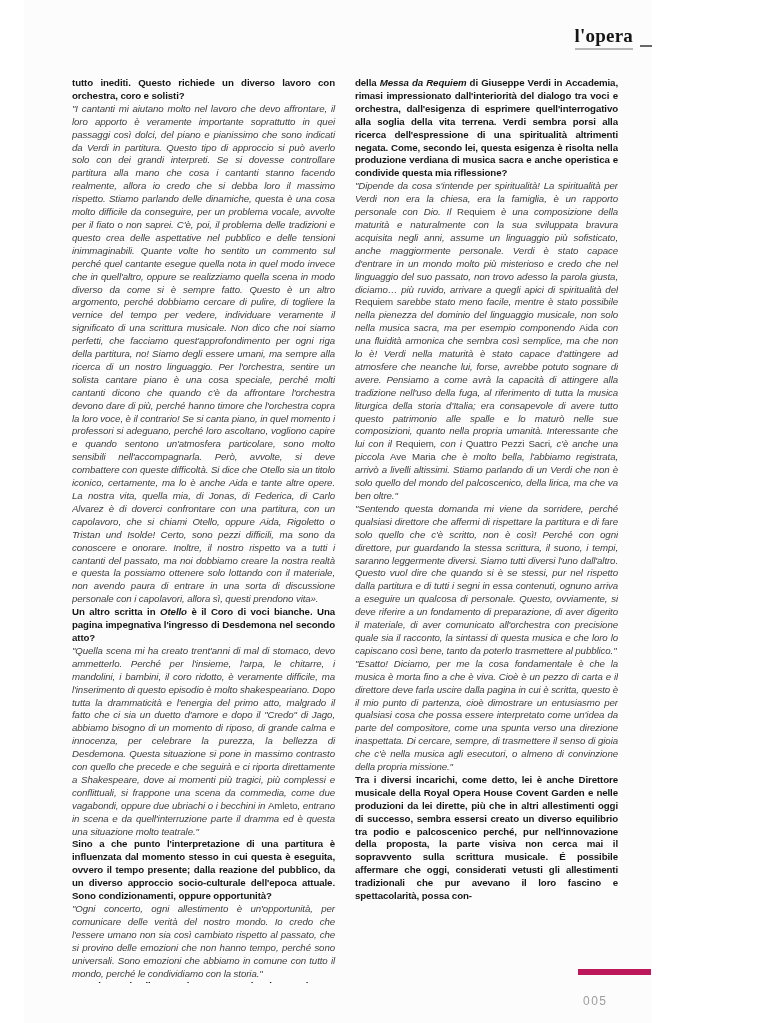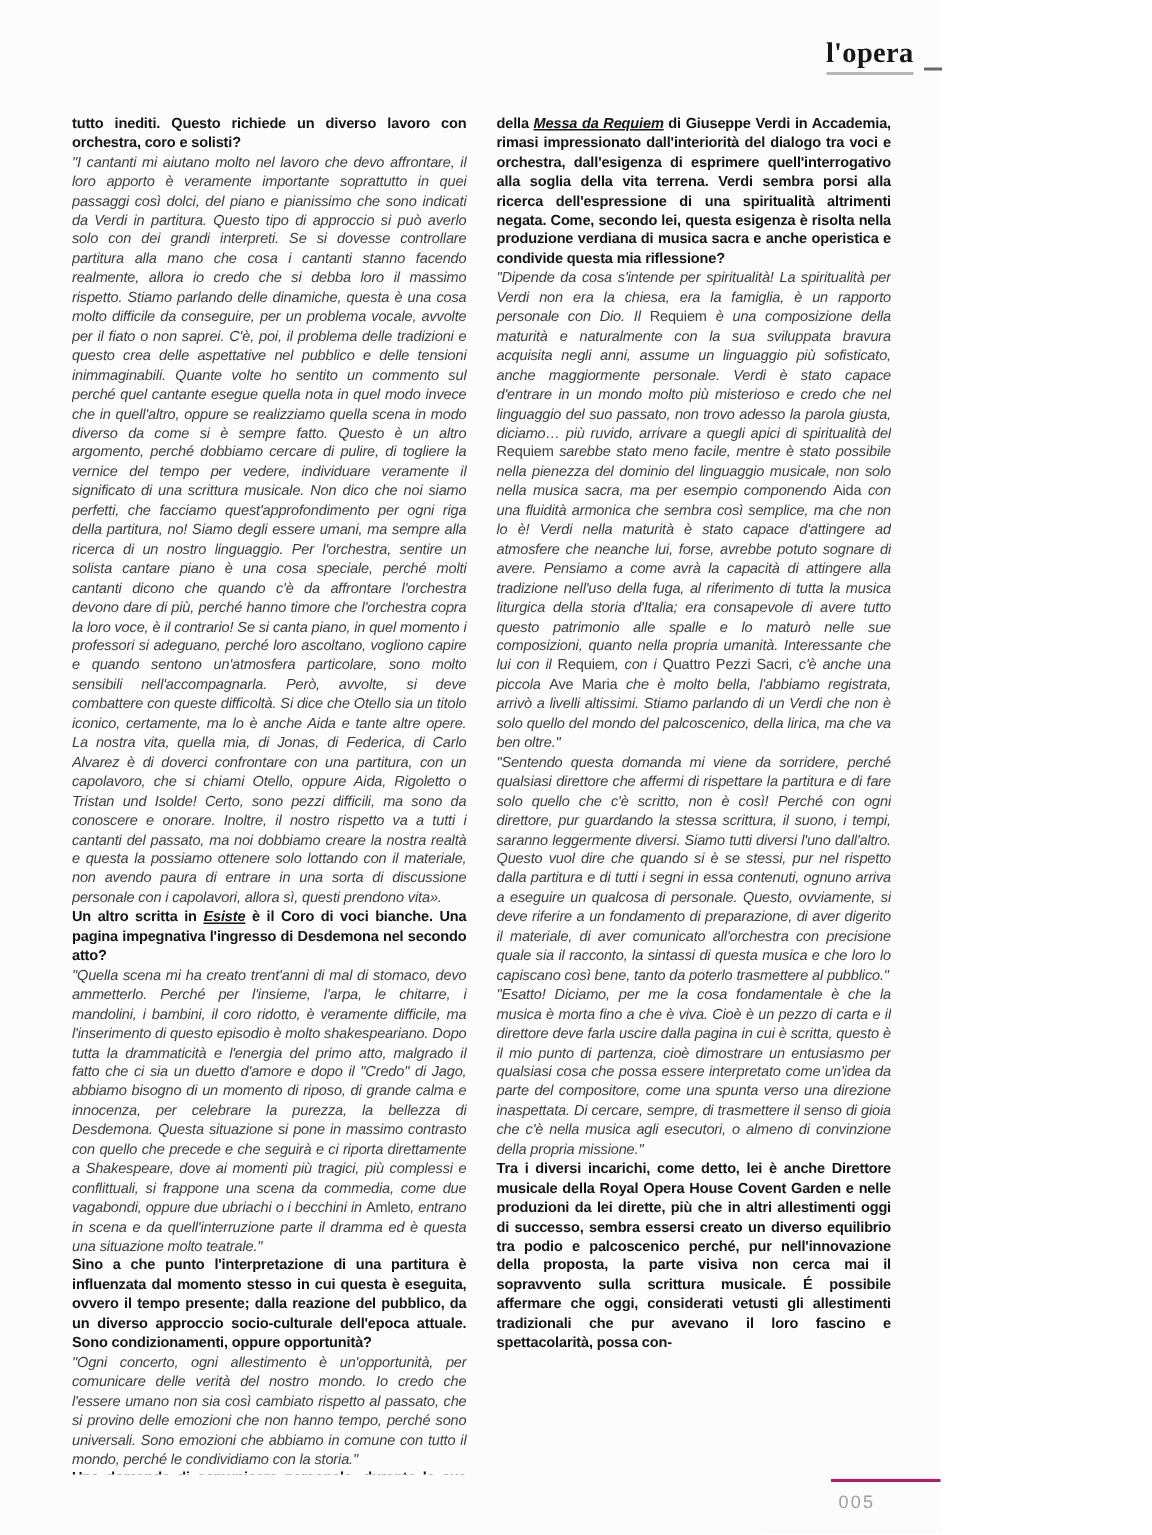--- a/index.html
+++ b/index.html
@@ -8,20 +8,21 @@
     background: #ffffff;
   }
   .page {
     position: relative;
     width: 628px;
     height: 1023px;
     background: #fcfcfc;
     overflow: hidden;
     font-family: "Liberation Sans", sans-serif;
     color: #222;
+    margin-left: 24px;
   }
   
   .masthead {
     position: absolute;
     top: 26px;
     right: 0;
     display: flex;
     align-items: flex-end;
   }
   .brand {
@@ -64,30 +65,30 @@
   .col p { margin: 0; text-align: justify; }
   p.question {
     font-weight: 700;
     color: #161616;
   }
   p.answer {
     font-style: italic;
     font-weight: 400;
     color: #3e3e3e;
   }
-  p.question .em { font-style: italic; text-decoration: underline; }
+  p.question .em { font-style: italic; }
   p.answer .roman { font-style: normal; }
   
   .folio {
     position: absolute;
     right: 1px;
     bottom: 15px;
     width: 73px;
-    border-top: 2px solid #be185d;
-    padding-top: 6px;
+    border-top: 6px solid #be185d;
+    padding-top: 19px;
   }
   .folio-num {
     font-size: 12px;
     letter-spacing: 1.5px;
     color: #9d9d9d;
     padding-left: 5px;
     font-family: "Liberation Sans", sans-serif;
   }
 </style>
 </head>
@@ -97,21 +98,21 @@
 
   <div class="masthead">
     <span class="brand">l'opera</span>
     <span class="edge-rule"></span>
   </div>
 
   <div class="content">
     <div class="col">
         <p class="question"><span>tutto inediti. Questo richiede un diverso lavoro con orchestra, coro e solisti?</span></p>
         <p class="answer"><span>"I cantanti mi aiutano molto nel lavoro che devo affrontare, il loro apporto è veramente importante soprattutto in quei passaggi così dolci, del piano e pianissimo che sono indicati da Verdi in partitura. Questo tipo di approccio si può averlo solo con dei grandi interpreti. Se si dovesse controllare partitura alla mano che cosa i cantanti stanno facendo realmente, allora io credo che si debba loro il massimo rispetto. Stiamo parlando delle dinamiche, questa è una cosa molto difficile da conseguire, per un problema vocale, avvolte per il fiato o non saprei. C'è, poi, il problema delle tradizioni e questo crea delle aspettative nel pubblico e delle tensioni inimmaginabili. Quante volte ho sentito un commento sul perché quel cantante esegue quella nota in quel modo invece che in quell'altro, oppure se realizziamo quella scena in modo diverso da come si è sempre fatto. Questo è un altro argomento, perché dobbiamo cercare di pulire, di togliere la vernice del tempo per vedere, individuare veramente il significato di una scrittura musicale. Non dico che noi siamo perfetti, che facciamo quest'approfondimento per ogni riga della partitura, no! Siamo degli essere umani, ma sempre alla ricerca di un nostro linguaggio. Per l'orchestra, sentire un solista cantare piano è una cosa speciale, perché molti cantanti dicono che quando c'è da affrontare l'orchestra devono dare di più, perché hanno timore che l'orchestra copra la loro voce, è il contrario! Se si canta piano, in quel momento i professori si adeguano, perché loro ascoltano, vogliono capire e quando sentono un'atmosfera particolare, sono molto sensibili nell'accompagnarla. Però, avvolte, si deve combattere con queste difficoltà. Si dice che Otello sia un titolo iconico, certamente, ma lo è anche Aida e tante altre opere. La nostra vita, quella mia, di Jonas, di Federica, di Carlo Alvarez è di doverci confrontare con una partitura, con un capolavoro, che si chiami Otello, oppure Aida, Rigoletto o Tristan und Isolde! Certo, sono pezzi difficili, ma sono da conoscere e onorare. Inoltre, il nostro rispetto va a tutti i cantanti del passato, ma noi dobbiamo creare la nostra realtà e questa la possiamo ottenere solo lottando con il materiale, non avendo paura di entrare in una sorta di discussione personale con i capolavori, allora sì, questi prendono vita».</span></p>
-        <p class="question"><span>Un altro scritta in </span><span class="em">Esiste</span><span> è il Coro di voci bianche. Una pagina impegnativa l'ingresso di Desdemona nel secondo atto?</span></p>
+        <p class="question"><span>Un altro scritta in </span><span class="em">Otello</span><span> è il Coro di voci bianche. Una pagina impegnativa l'ingresso di Desdemona nel secondo atto?</span></p>
         <p class="answer"><span>"Quella scena mi ha creato trent'anni di mal di stomaco, devo ammetterlo. Perché per l'insieme, l'arpa, le chitarre, i mandolini, i bambini, il coro ridotto, è veramente difficile, ma l'inserimento di questo episodio è molto shakespeariano. Dopo tutta la drammaticità e l'energia del primo atto, malgrado il fatto che ci sia un duetto d'amore e dopo il "Credo" di Jago, abbiamo bisogno di un momento di riposo, di grande calma e innocenza, per celebrare la purezza, la bellezza di Desdemona. Questa situazione si pone in massimo contrasto con quello che precede e che seguirà e ci riporta direttamente a Shakespeare, dove ai momenti più tragici, più complessi e conflittuali, si frappone una scena da commedia, come due vagabondi, oppure due ubriachi o i becchini in </span><span class="roman">Amleto</span><span>, entrano in scena e da quell'interruzione parte il dramma ed è questa una situazione molto teatrale."</span></p>
         <p class="question"><span>Sino a che punto l'interpretazione di una partitura è influenzata dal momento stesso in cui questa è eseguita, ovvero il tempo presente; dalla reazione del pubblico, da un diverso approccio socio-culturale dell'epoca attuale. Sono condizionamenti, oppure opportunità?</span></p>
         <p class="answer"><span>"Ogni concerto, ogni allestimento è un'opportunità, per comunicare delle verità del nostro mondo. Io credo che l'essere umano non sia così cambiato rispetto al passato, che si provino delle emozioni che non hanno tempo, perché sono universali. Sono emozioni che abbiamo in comune con tutto il mondo, perché le condividiamo con la storia."</span></p>
         <p class="question"><span>Una domanda di comunicare personale, durante la sua esecuzione</span></p>
       </div>
     <div class="col">
         <p class="question"><span>della </span><span class="em">Messa da Requiem</span><span> di Giuseppe Verdi in Accademia, rimasi impressionato dall'interiorità del dialogo tra voci e orchestra, dall'esigenza di esprimere quell'interrogativo alla soglia della vita terrena. Verdi sembra porsi alla ricerca dell'espressione di una spiritualità altrimenti negata. Come, secondo lei, questa esigenza è risolta nella produzione verdiana di musica sacra e anche operistica e condivide questa mia riflessione?</span></p>
         <p class="answer"><span>"Dipende da cosa s'intende per spiritualità! La spiritualità per Verdi non era la chiesa, era la famiglia, è un rapporto personale con Dio. Il </span><span class="roman">Requiem</span><span> è una composizione della maturità e naturalmente con la sua sviluppata bravura acquisita negli anni, assume un linguaggio più sofisticato, anche maggiormente personale. Verdi è stato capace d'entrare in un mondo molto più misterioso e credo che nel linguaggio del suo passato, non trovo adesso la parola giusta, diciamo… più ruvido, arrivare a quegli apici di spiritualità del </span><span class="roman">Requiem</span><span> sarebbe stato meno facile, mentre è stato possibile nella pienezza del dominio del linguaggio musicale, non solo nella musica sacra, ma per esempio componendo </span><span class="roman">Aida</span><span> con una fluidità armonica che sembra così semplice, ma che non lo è! Verdi nella maturità è stato capace d'attingere ad atmosfere che neanche lui, forse, avrebbe potuto sognare di avere. Pensiamo a come avrà la capacità di attingere alla tradizione nell'uso della fuga, al riferimento di tutta la musica liturgica della storia d'Italia; era consapevole di avere tutto questo patrimonio alle spalle e lo maturò nelle sue composizioni, quanto nella propria umanità. Interessante che lui con il </span><span class="roman">Requiem</span><span>, con i </span><span class="roman">Quattro Pezzi Sacri</span><span>, c'è anche una piccola </span><span class="roman">Ave Maria</span><span> che è molto bella, l'abbiamo registrata, arrivò a livelli altissimi. Stiamo parlando di un Verdi che non è solo quello del mondo del palcoscenico, della lirica, ma che va ben oltre."</span></p>
         <p class="answer"><span>"Sentendo questa domanda mi viene da sorridere, perché qualsiasi direttore che affermi di rispettare la partitura e di fare solo quello che c'è scritto, non è così! Perché con ogni direttore, pur guardando la stessa scrittura, il suono, i tempi, saranno leggermente diversi. Siamo tutti diversi l'uno dall'altro. Questo vuol dire che quando si è se stessi, pur nel rispetto dalla partitura e di tutti i segni in essa contenuti, ognuno arriva a eseguire un qualcosa di personale. Questo, ovviamente, si deve riferire a un fondamento di preparazione, di aver digerito il materiale, di aver comunicato all'orchestra con precisione quale sia il racconto, la sintassi di questa musica e che loro lo capiscano così bene, tanto da poterlo trasmettere al pubblico."</span></p>
         <p class="answer"><span>"Esatto! Diciamo, per me la cosa fondamentale è che la musica è morta fino a che è viva. Cioè è un pezzo di carta e il direttore deve farla uscire dalla pagina in cui è scritta, questo è il mio punto di partenza, cioè dimostrare un entusiasmo per qualsiasi cosa che possa essere interpretato come un'idea da parte del compositore, come una spunta verso una direzione inaspettata. Di cercare, sempre, di trasmettere il senso di gioia che c'è nella musica agli esecutori, o almeno di convinzione della propria missione."</span></p>

